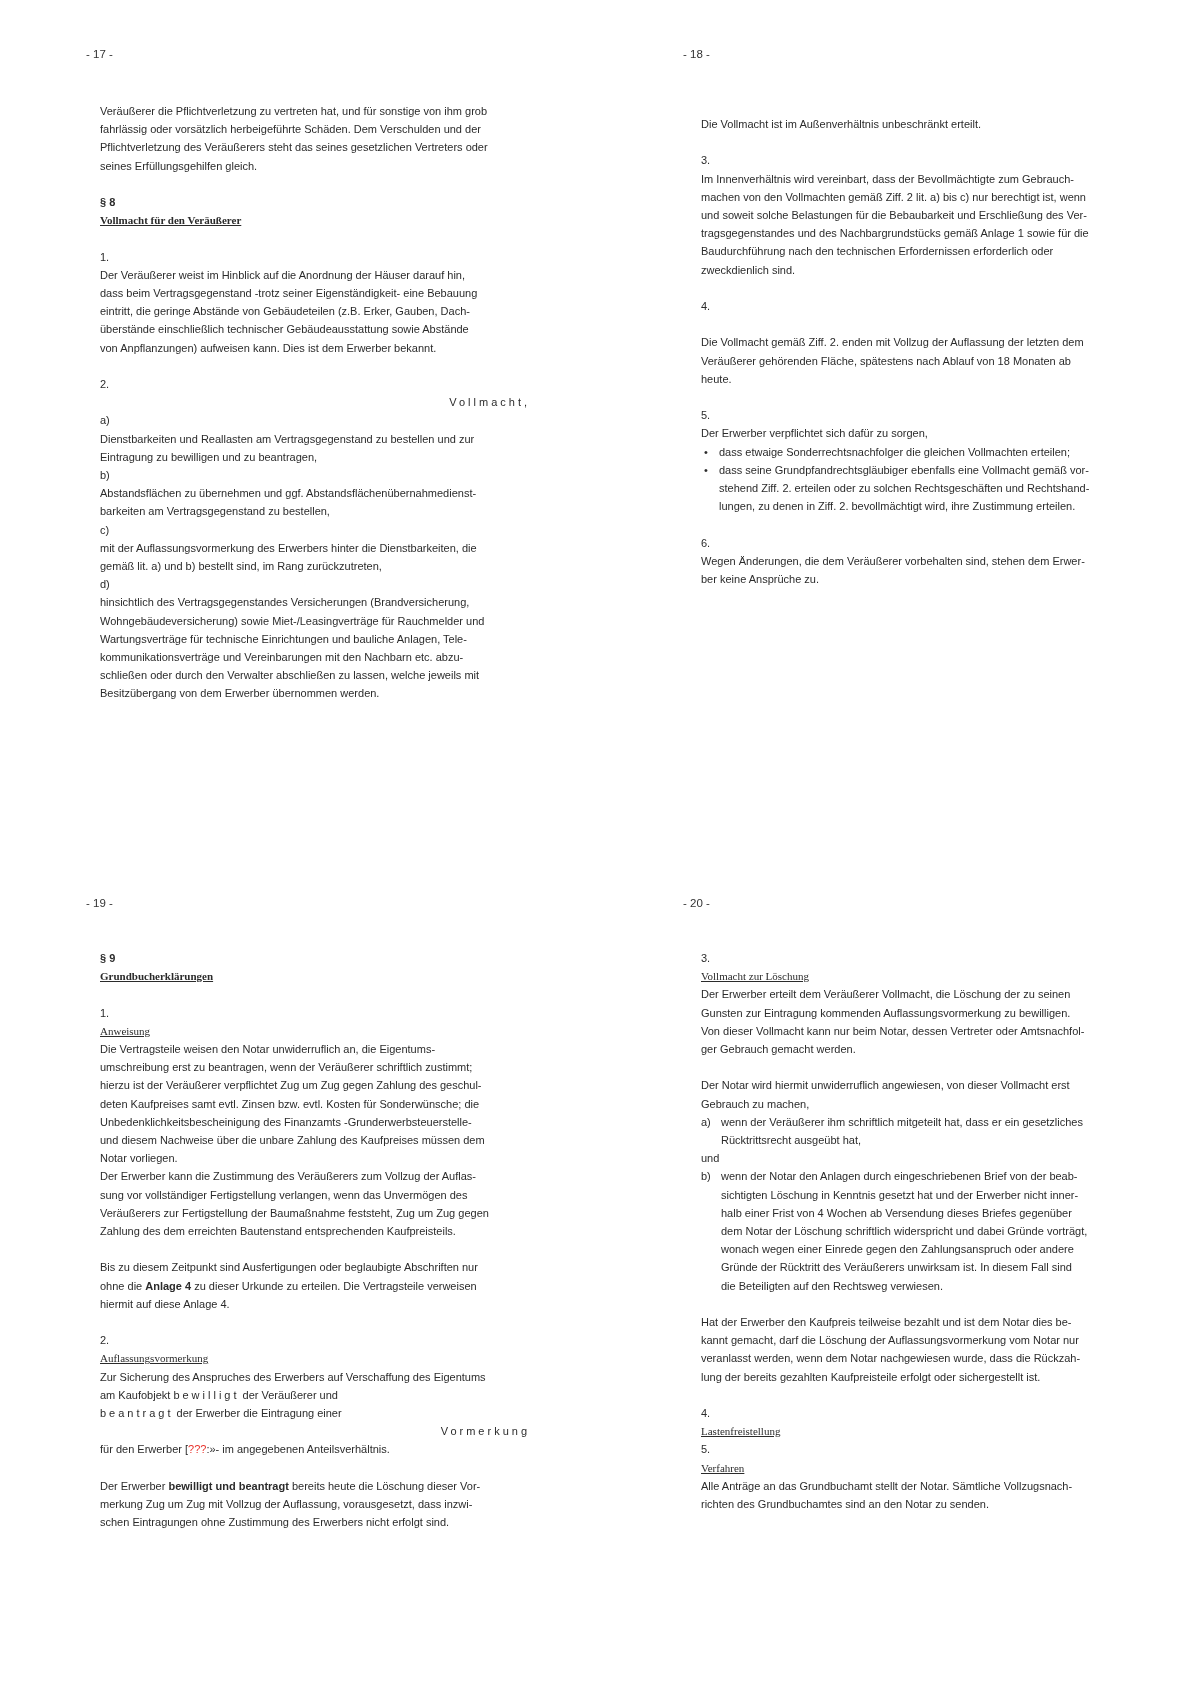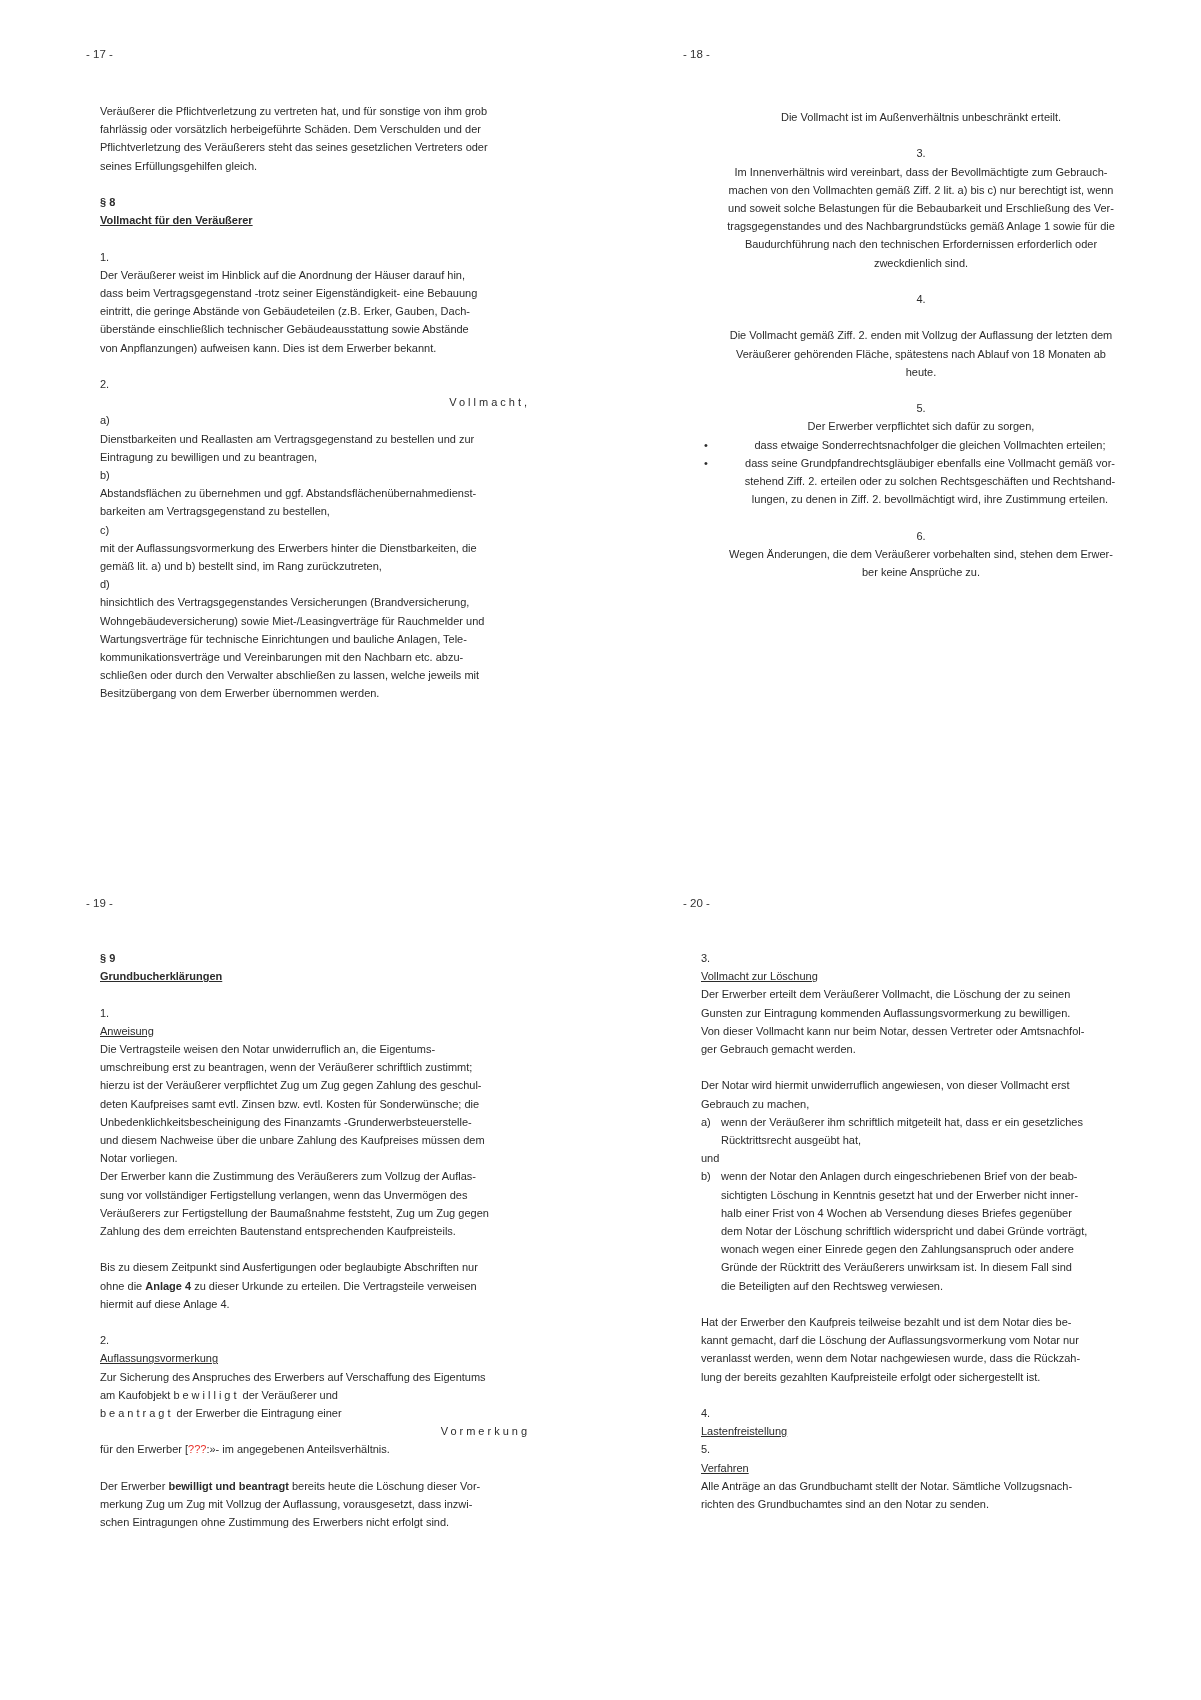--- a/index.html
+++ b/index.html
@@ -16,21 +16,21 @@
       position: absolute; top: 0; font-size: 11.5px; color: #333;
       width: 100%; left: -14px;
     }
     .p18 .pnum, .p20 .pnum { left: -18px; }
     .body { position: absolute; top: 54px; left: 0; width: 430px; font-size: 11px; line-height: 18.2px; }
     .p18 .body, .p20 .body { width: 440px; }
     .p19 .body, .p20 .body { top: 52px; }
     .line { white-space: nowrap; display: block; min-height: 18.2px; }
     .blank { height: 18.2px; }
     .bold { font-weight: bold; }
-    .ul { text-decoration: underline; }
+    .ul { text-decoration: underline; font-family: Liberation Serif, serif; }
     .center { text-align: right; letter-spacing: 3px; }
     .spaced { letter-spacing: 3px; text-align: center; }
     .red { color: #e8322b; }
     .bullet-item { position: relative; padding-left: 18px; }
     .bullet-item .bullet { position: absolute; left: 3px; top: 0; }
     .hang-item { position: relative; padding-left: 20px; }
     .hang-item .mark { position: absolute; left: 0; top: 0; }
   </style>
 </head>
 <body>
@@ -73,21 +73,21 @@
     <span class="line">Wohngebäudeversicherung) sowie Miet-/Leasingverträge für Rauchmelder und</span>
     <span class="line">Wartungsverträge für technische Einrichtungen und bauliche Anlagen, Tele-</span>
     <span class="line">kommunikationsverträge und Vereinbarungen mit den Nachbarn etc. abzu-</span>
     <span class="line">schließen oder durch den Verwalter abschließen zu lassen, welche jeweils mit</span>
     <span class="line">Besitzübergang von dem Erwerber übernommen werden.</span>
   </div>
 </div>
 
 <div class="page p18">
   <div class="pnum">- 18 -</div>
-  <div class="body" style="top:60px;text-align:center;">
+  <div class="body" style="top:67px;">
     <span class="line">Die Vollmacht ist im Außenverhältnis unbeschränkt erteilt.</span>
     <div class="blank"></div>
     <span class="line">3.</span>
     <div>
       <span class="line">Im Innenverhältnis wird vereinbart, dass der Bevollmächtigte zum Gebrauch-</span>
       <span class="line">machen von den Vollmachten gemäß Ziff. 2 lit. a) bis c) nur berechtigt ist, wenn</span>
       <span class="line">und soweit solche Belastungen für die Bebaubarkeit und Erschließung des Ver-</span>
       <span class="line">tragsgegenstandes und des Nachbargrundstücks gemäß Anlage 1 sowie für die</span>
       <span class="line">Baudurchführung nach den technischen Erfordernissen erforderlich oder</span>
       <span class="line">zweckdienlich sind.</span>

